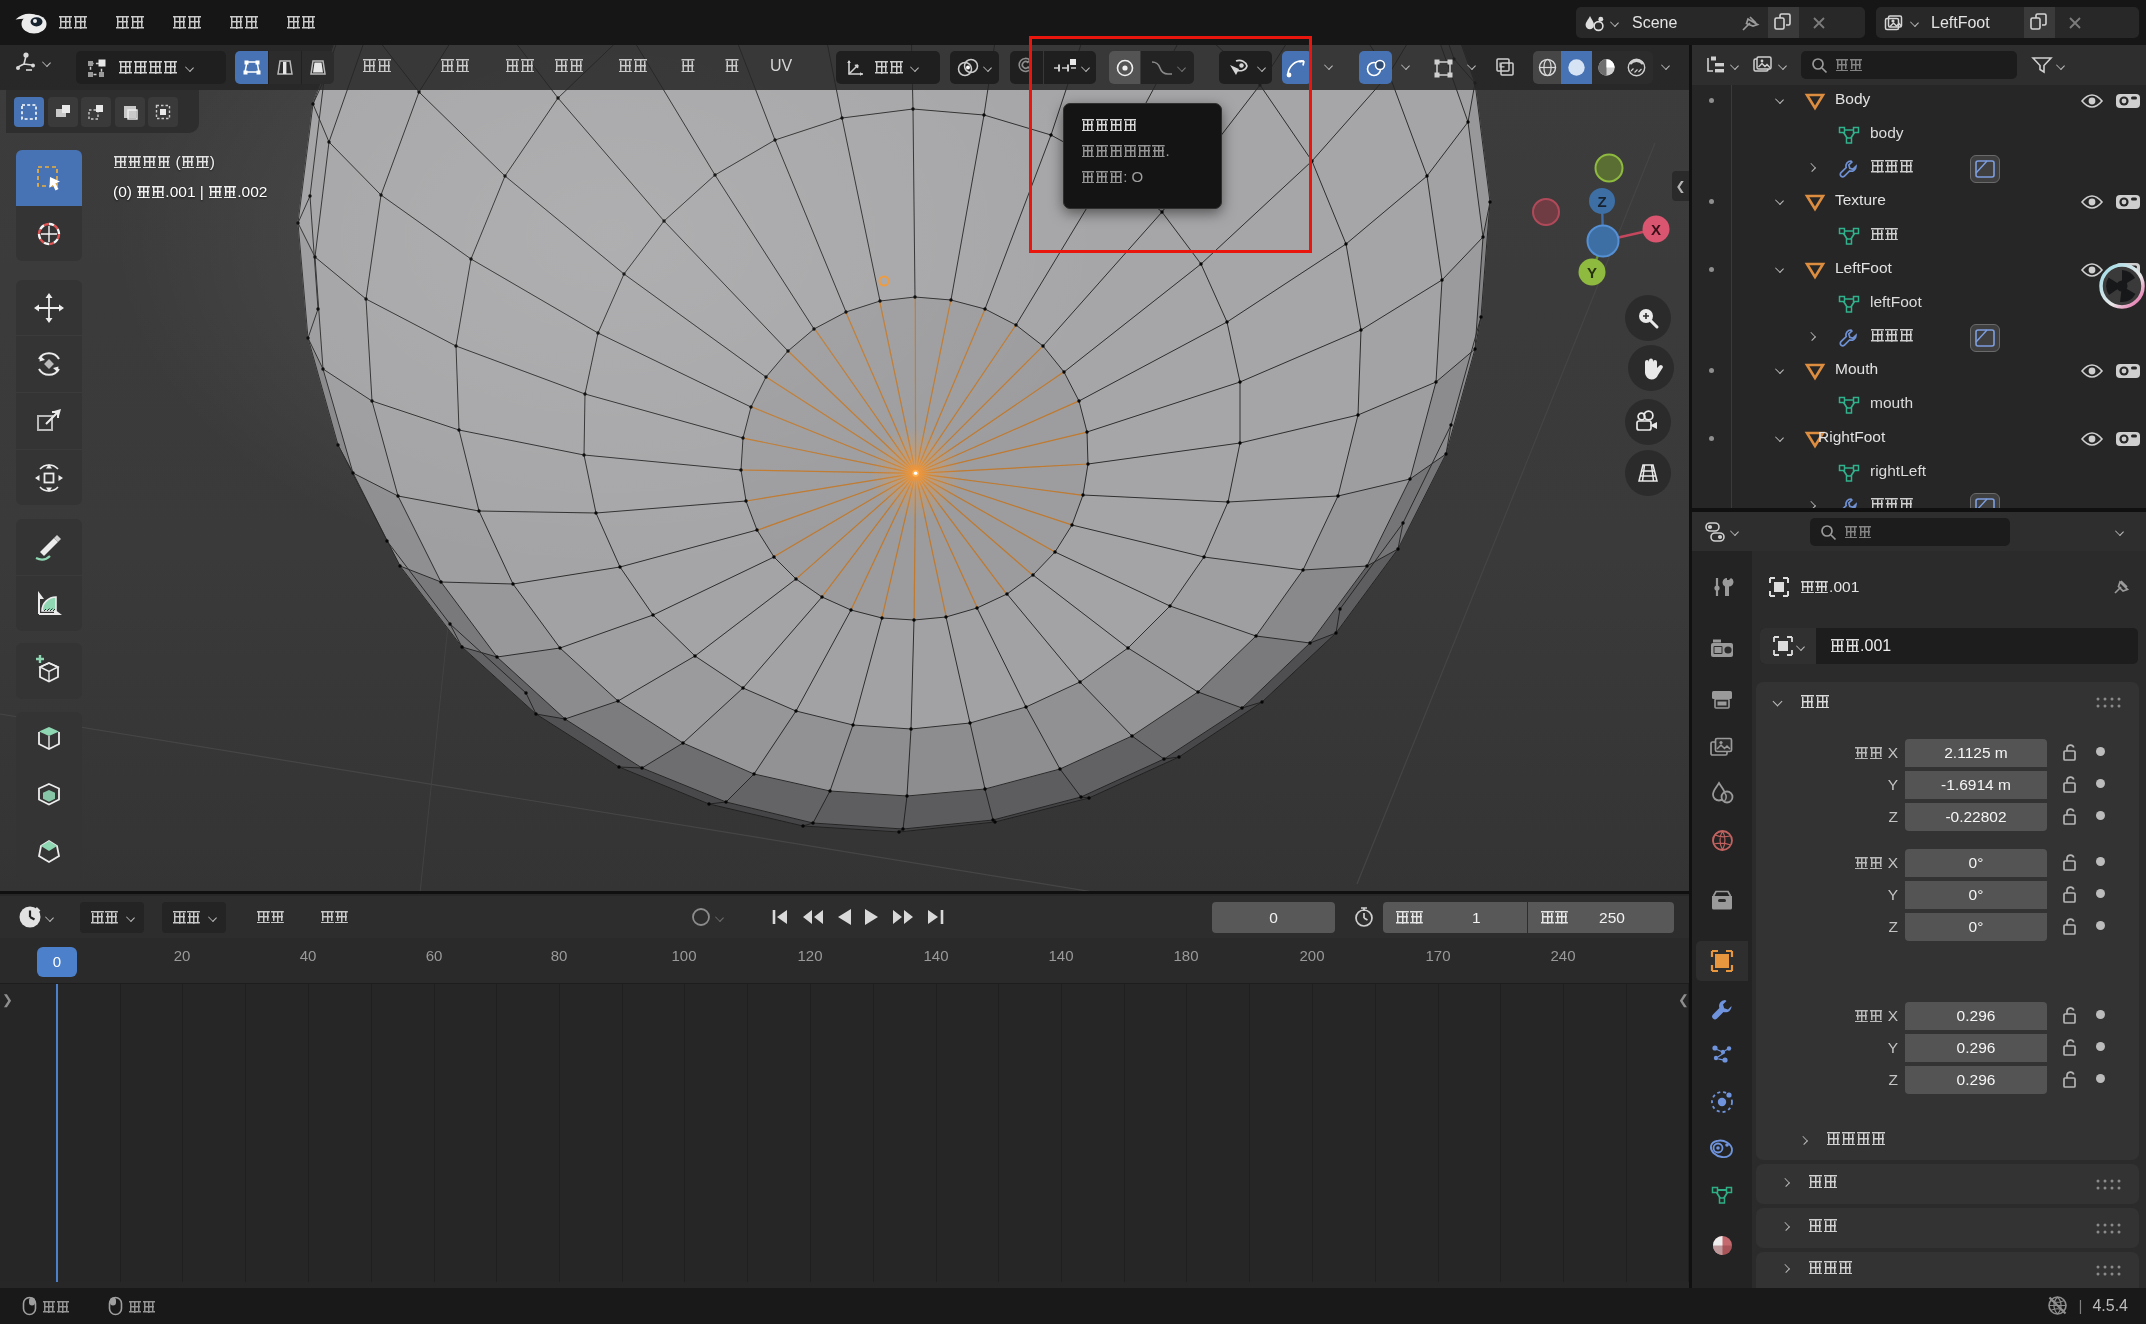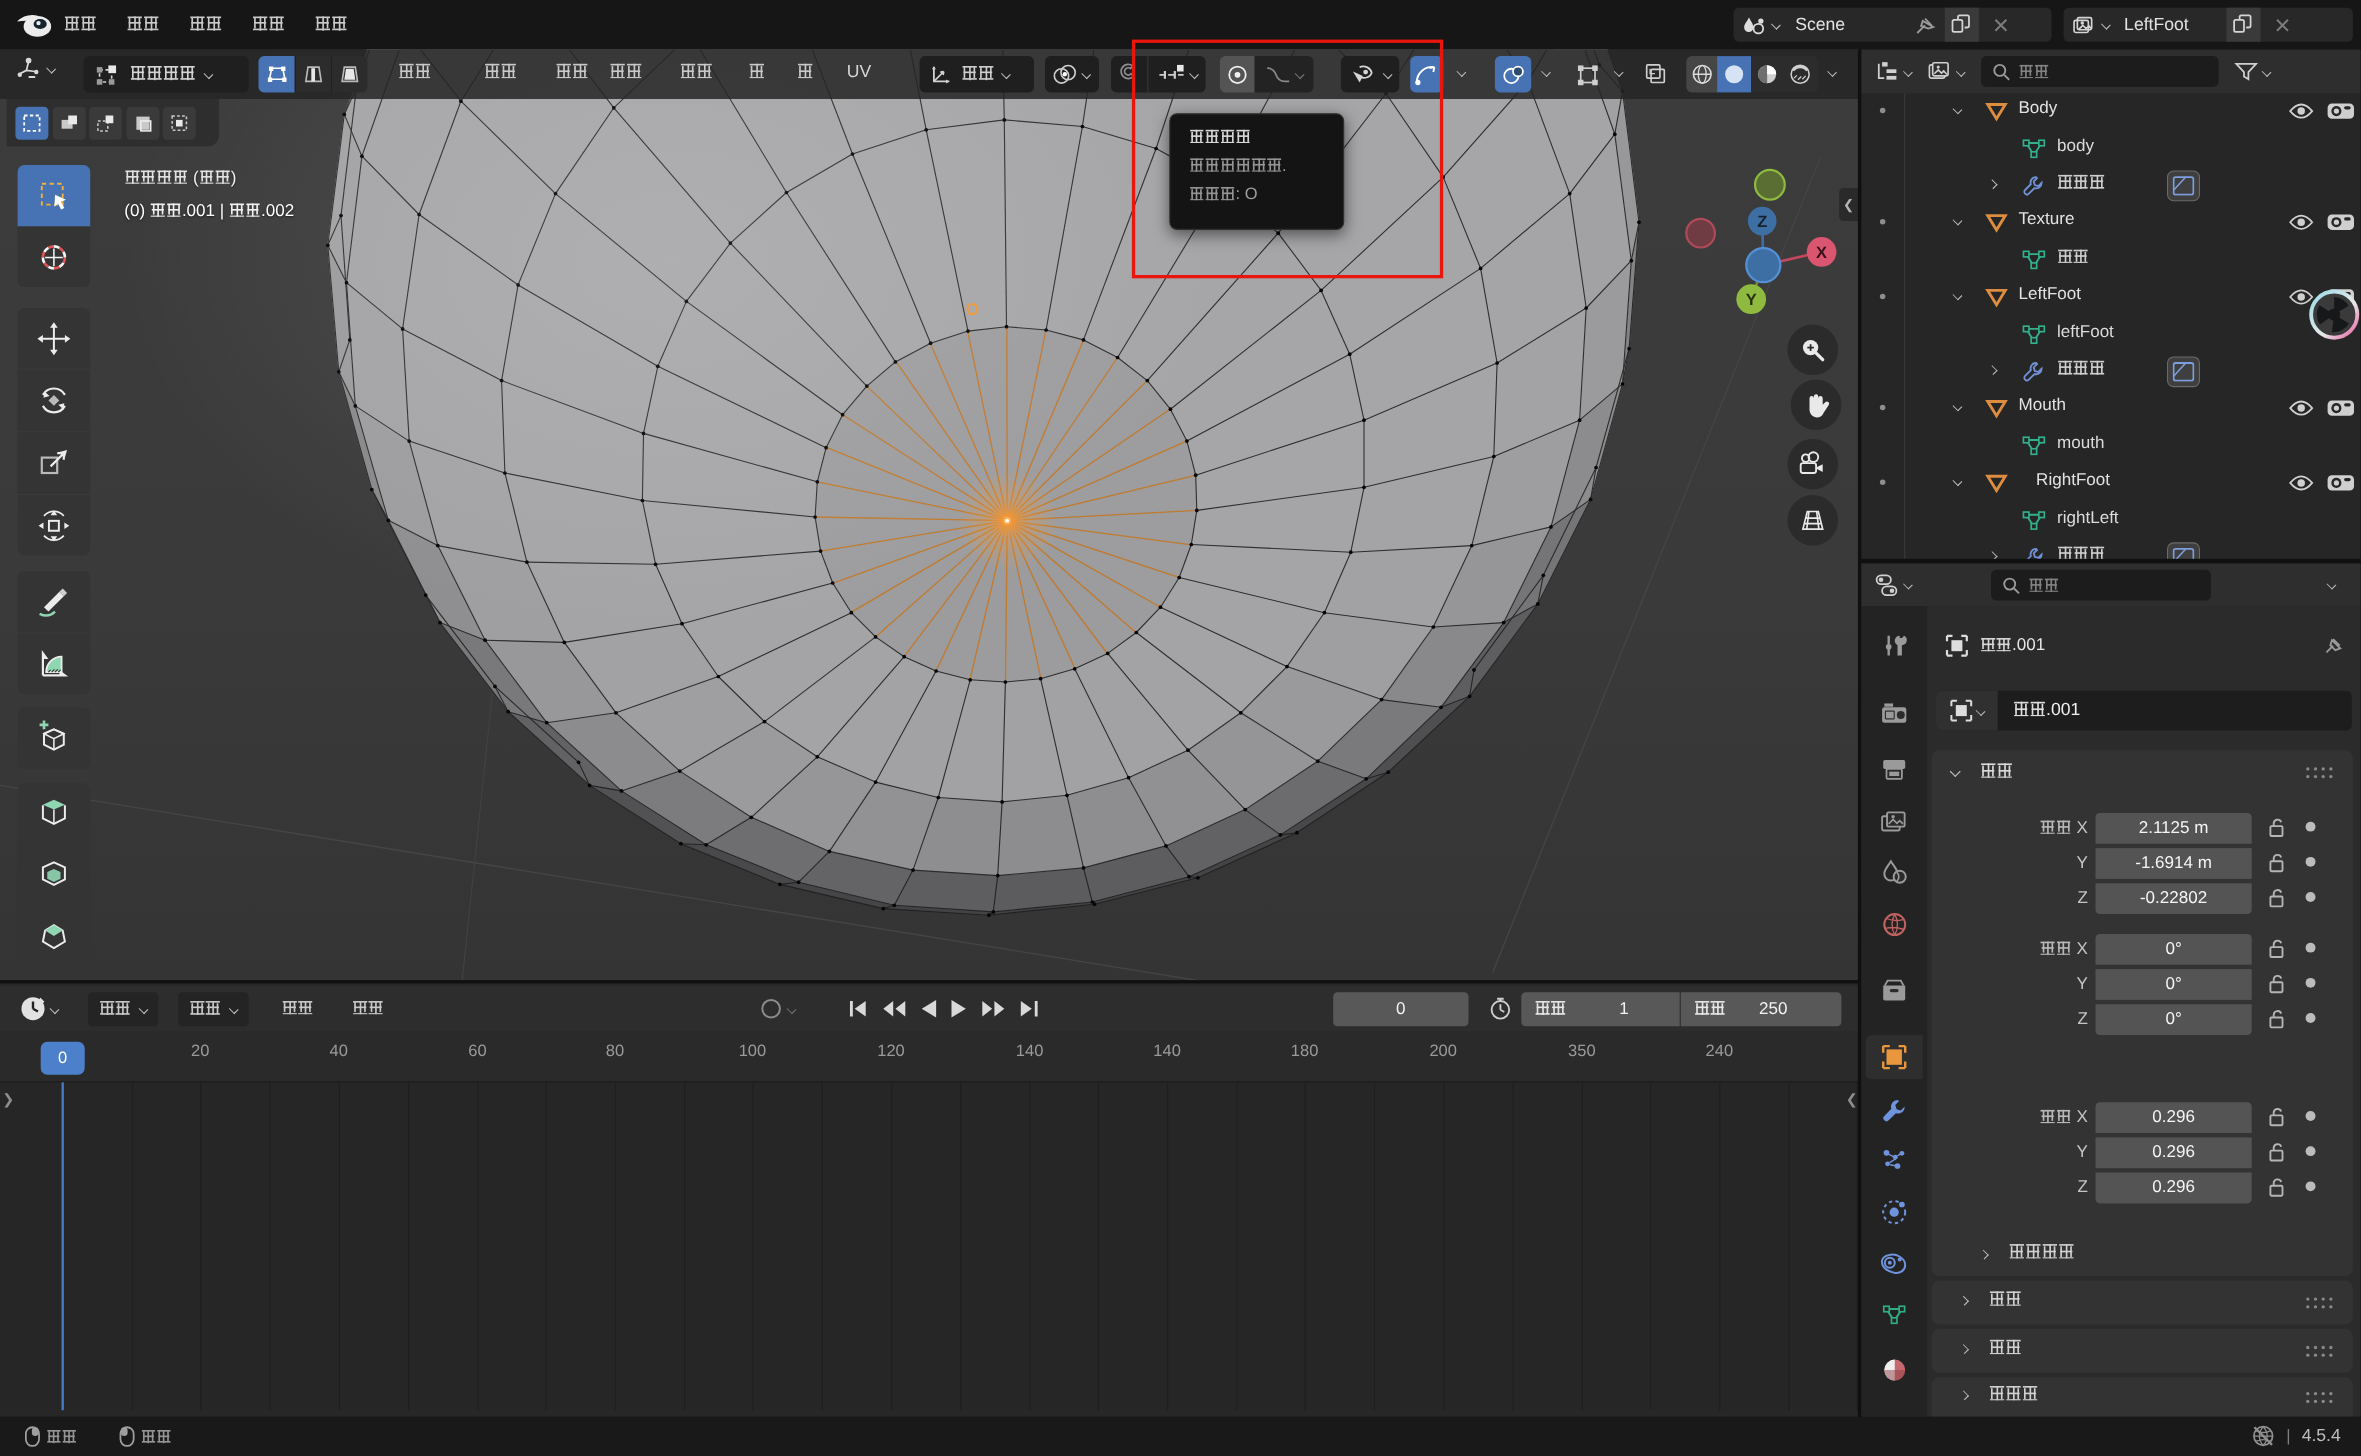--- a/index.html
+++ b/index.html
@@ -1354,21 +1354,21 @@
    <span class="abs" style="left:162px;top:9px;width:40px;text-align:center;color:#9a9a9a;font-size:15px">20</span>
       <span class="abs" style="left:288px;top:9px;width:40px;text-align:center;color:#9a9a9a;font-size:15px">40</span>
       <span class="abs" style="left:414px;top:9px;width:40px;text-align:center;color:#9a9a9a;font-size:15px">60</span>
       <span class="abs" style="left:539px;top:9px;width:40px;text-align:center;color:#9a9a9a;font-size:15px">80</span>
       <span class="abs" style="left:664px;top:9px;width:40px;text-align:center;color:#9a9a9a;font-size:15px">100</span>
       <span class="abs" style="left:790px;top:9px;width:40px;text-align:center;color:#9a9a9a;font-size:15px">120</span>
       <span class="abs" style="left:916px;top:9px;width:40px;text-align:center;color:#9a9a9a;font-size:15px">140</span>
       <span class="abs" style="left:1041px;top:9px;width:40px;text-align:center;color:#9a9a9a;font-size:15px">140</span>
       <span class="abs" style="left:1166px;top:9px;width:40px;text-align:center;color:#9a9a9a;font-size:15px">180</span>
       <span class="abs" style="left:1292px;top:9px;width:40px;text-align:center;color:#9a9a9a;font-size:15px">200</span>
-      <span class="abs" style="left:1418px;top:9px;width:40px;text-align:center;color:#9a9a9a;font-size:15px">350</span>
+      <span class="abs" style="left:1418px;top:9px;width:40px;text-align:center;color:#9a9a9a;font-size:15px">170</span>
       <span class="abs" style="left:1543px;top:9px;width:40px;text-align:center;color:#9a9a9a;font-size:15px">240</span>
  </div>
  <div class="abs" style="left:0;top:90px;width:1690px;height:298px;background:#262626;border-top:1px solid #1d1d1d">
    <span class="abs" style="left:120px;top:0;width:1px;height:298px;background:#1f1f1f"></span>
       <span class="abs" style="left:182px;top:0;width:1px;height:298px;background:#1f1f1f"></span>
       <span class="abs" style="left:245px;top:0;width:1px;height:298px;background:#1f1f1f"></span>
       <span class="abs" style="left:308px;top:0;width:1px;height:298px;background:#1f1f1f"></span>
       <span class="abs" style="left:371px;top:0;width:1px;height:298px;background:#1f1f1f"></span>
       <span class="abs" style="left:434px;top:0;width:1px;height:298px;background:#1f1f1f"></span>
       <span class="abs" style="left:496px;top:0;width:1px;height:298px;background:#1f1f1f"></span>
@@ -1541,21 +1541,21 @@
       <rect x="1.5" y="2.5" width="5" height="5" fill="#262626" stroke="#31b18c" stroke-width="1.5"></rect>
       <rect x="15.5" y="2.5" width="5" height="5" fill="#262626" stroke="#31b18c" stroke-width="1.5"></rect>
       <rect x="8.5" y="13" width="5" height="5" fill="#262626" stroke="#31b18c" stroke-width="1.5"></rect>
     </svg>
 <span class="abs" style="left:178px;top:349.2px;color:#dcdcdc;font-size:15.5px">mouth</span>
 <span class="abs" style="left:17px;top:391.0px;width:5px;height:5px;border-radius:50%;background:#8e8e8e"></span>
 <span class="chev abs" style="left:84px;top:389.0px"></span>
 <svg class="abs" style="left:112px;top:384.0px" width="22" height="20" viewBox="0 0 22 20">
       <path d="M3 4 L19 4 L11 17 Z" fill="none" stroke="#dd8d3f" stroke-width="2.6"></path>
     </svg>
-<span class="abs" style="left:159px;top:383.0px;color:#e2e2e2;font-size:15.5px">RightFoot</span>
+<span class="abs" style="left:126px;top:383.0px;color:#e2e2e2;font-size:15.5px">RightFoot</span>
 <svg class="abs" style="left:388px;top:385.0px" width="24" height="18" viewBox="0 0 24 18">
       <path d="M2 9 q10 -12 20 0 q-10 12 -20 0 Z" fill="none" stroke="#cfcfcf" stroke-width="1.6"></path>
       <circle cx="12" cy="9" r="3.4" fill="#cfcfcf"></circle>
     </svg>
     <svg class="abs" style="left:423px;top:385.0px" width="26" height="18" viewBox="0 0 26 18">
       <rect x="1" y="2" width="24" height="14" rx="4" fill="#cfcfcf"></rect>
       <circle cx="9" cy="9" r="4.6" fill="#262626"></circle>
       <circle cx="9" cy="9" r="2.4" fill="#cfcfcf"></circle>
       <rect x="16" y="4.5" width="6" height="3" rx="1.5" fill="#262626"></rect>
     </svg>

